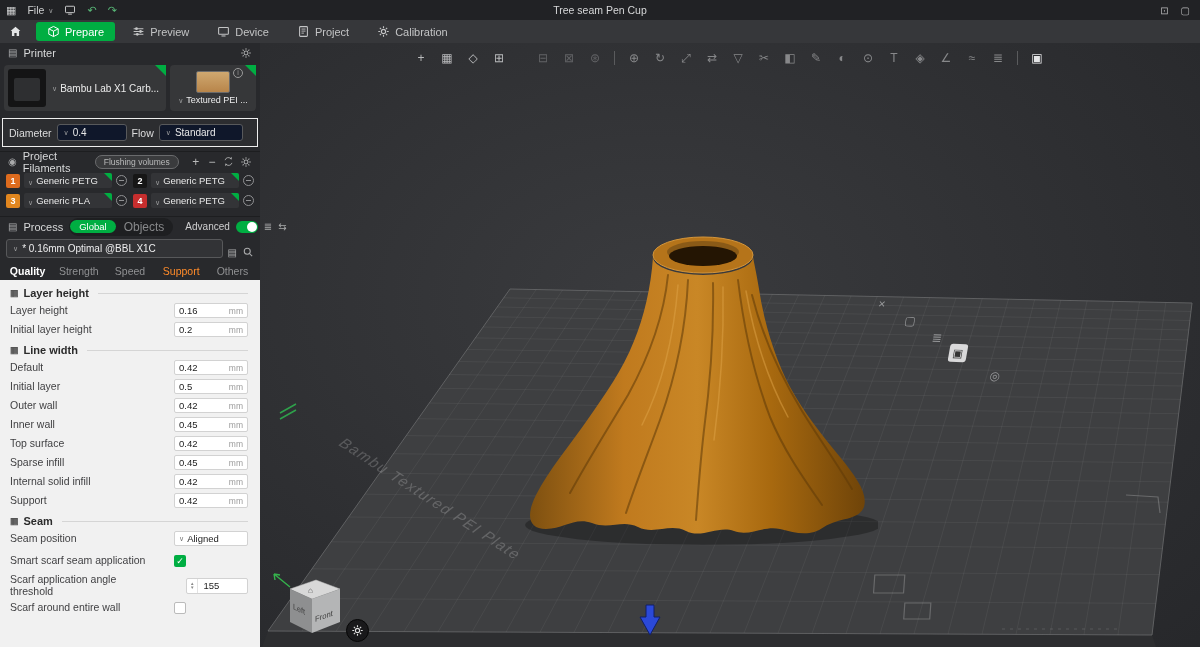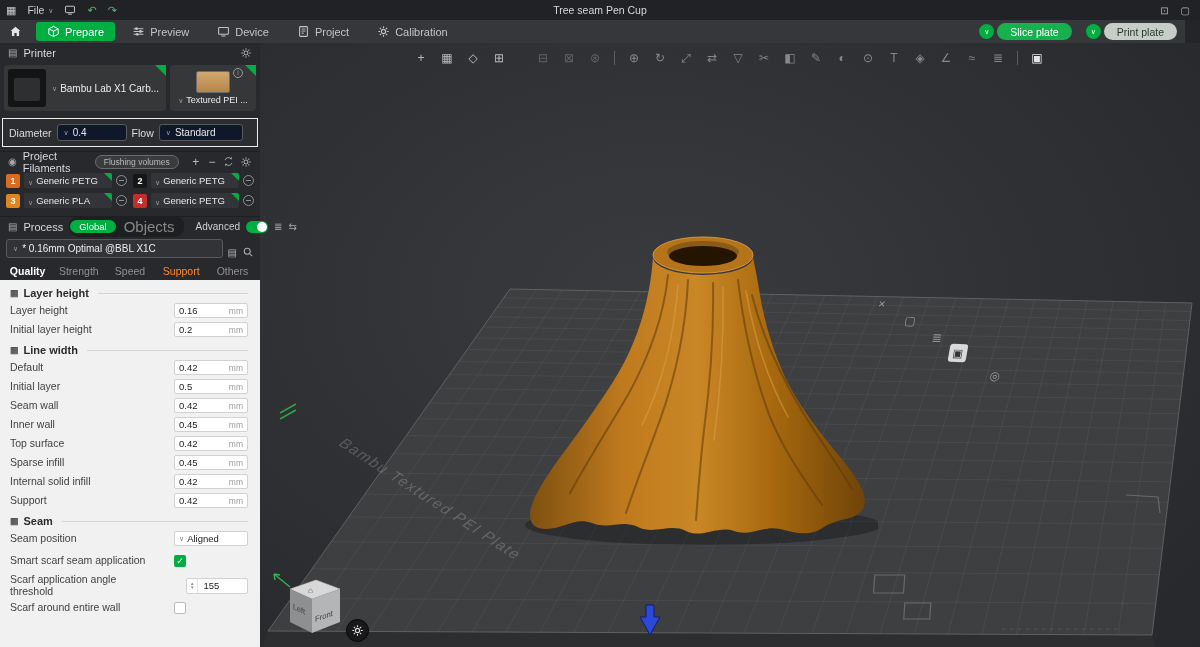--- a/index.html
+++ b/index.html
@@ -9,21 +9,21 @@
   .chev{font-style:normal;font-size:7px;color:#9a9b9c;line-height:1}
   
   .titlebar{position:absolute;top:0;left:0;right:0;height:20px;background:#212225;display:flex;align-items:center;z-index:40}
   .tb-left{display:flex;align-items:center;gap:11px;padding-left:6px;z-index:2}
   .menu-file{display:flex;align-items:center;gap:4px;color:#cfd0d1;font-size:10.5px}
   .tb-tool{color:#58b877;font-size:11px;line-height:1}
   .tb-tool.white{color:#c9cacb}
   .tb-title{position:absolute;left:0;right:0;text-align:center;font-size:10.5px;color:#d6d7d8;pointer-events:none}
   .tb-right{margin-left:auto;display:flex;gap:12px;padding-right:10px;z-index:2;color:#b4b5b6;font-size:10px}
   
-  .navbar{position:absolute;top:20px;left:0;right:15px;height:23px;background:#36373a;display:flex;align-items:center;z-index:35;color:#c3c4c5}
+  .navbar{position:absolute;top:20px;left:0;right:0;height:23px;background:#36373a;display:flex;align-items:center;z-index:35;color:#c3c4c5}
   .nav-home{width:30px;display:flex;justify-content:center;color:#e4e5e6}
   .nav-tab{display:flex;align-items:center;gap:5px;font-size:11px;padding:3px 11px;border-radius:3px;margin-left:6px;color:#c3c4c5}
   .nav-tab.active{background:#00AE42;color:#fff}
   .nav-right{margin-left:auto;display:flex;align-items:center;gap:3px;padding-right:8px}
   .btn-circle{width:15px;height:15px;border-radius:50%;background:#00AE42;color:#fff;font-size:7px;display:flex;align-items:center;justify-content:center}
   .pill{height:17px;display:flex;align-items:center;padding:0 13px;border-radius:9px;font-size:10.5px}
   .pill.slice{background:#16b14e;color:#fff}
   .pill.print{background:#c6cec7;color:#2c3a2e}
   .nav-gap{width:8px}
   
@@ -51,21 +51,21 @@
   .mini{color:#b9baba;font-size:12px;width:13px;text-align:center;line-height:1}
   .fil-grid{display:grid;grid-template-columns:1fr 1fr;gap:5px 6px;padding:2px 6px 8px;flex:none}
   .fil{display:flex;align-items:center;gap:4px}
   .fchip{width:14px;height:14px;border-radius:2px;color:#fff;font-size:9px;font-weight:bold;display:flex;align-items:center;justify-content:center;flex:none}
   .fname{position:relative;flex:1;background:#333437;border-radius:2px;font-size:9.5px;color:#e9e9e9;display:flex;align-items:flex-end;gap:3px;padding:2px 4px;overflow:hidden;white-space:nowrap}
   .fedit{width:11px;height:11px;border:1px solid #8f9092;border-radius:50%;position:relative;flex:none}
   .fedit:after{content:"";position:absolute;left:2px;right:2px;top:4px;height:1px;background:#8f9092}
   .proc-h{border-top:1px solid #1d1e20}
   .seg{display:flex;background:#1e1f21;border-radius:9px;padding:1px;align-items:center}
   .seg .on{background:#00AE42;color:#fff;border-radius:8px;padding:1px 9px;font-size:9.5px}
-  .seg .off{color:#87888a;padding:1px 8px;font-size:15px}
+  .seg .off{color:#87888a;padding:1px 8px;font-size:12px}
   .adv{font-size:10px;color:#cfcfd0}
   .toggle{width:22px;height:12px;border-radius:6px;background:#00AE42;position:relative;flex:none}
   .toggle:after{content:"";position:absolute;right:1px;top:1px;width:10px;height:10px;border-radius:50%;background:#fff}
   .preset-row{display:flex;align-items:flex-end;gap:5px;padding:3px 6px;flex:none}
   .preset{flex:1;display:flex;align-items:center;gap:4px;background:#323336;border:1px solid #57585a;border-radius:3px;padding:3px 6px;font-size:10px;color:#ededee;white-space:nowrap;overflow:hidden}
   .ptabs{display:flex;height:19px;align-items:center;background:#28292c;padding:0 2px;flex:none}
   .ptab{flex:1;text-align:center;font-size:10.5px;color:#909193}
   .ptab.active{color:#fff;font-weight:bold}
   .ptab.modified{color:#ff8b2a}
   .params{flex:1;background:#f1f1f1;padding:2px 12px 0 10px;overflow:hidden;color:#333}
@@ -203,27 +203,20 @@
         <use href="#i-doc"></use>
       </svg>
       <span>Project</span>
     </span>
   <span class="nav-tab">
       <svg class="ic">
         <use href="#i-gear"></use>
       </svg>
       <span>Calibration</span>
     </span>
-  <div class="nav-right">
-    <span class="btn-circle">∨</span>
-    <span class="pill slice">Slice plate</span>
-    <span class="nav-gap"></span>
-    <span class="btn-circle">∨</span>
-    <span class="pill print">Print plate</span>
-  </div>
 </div>
 
 <aside class="sidebar">
 
   <div class="sec-h">
     <span class="hic">▤</span>
     <span>Printer</span>
     <span class="sp"></span>
     <span class="hic">
         <svg class="ic" style="width:12px;height:12px">
@@ -377,21 +370,21 @@
             </span>
           </div>
           <div class="prow">
             <span class="plabel">Initial layer</span>
             <span class="pval">
               <span class="v">0.5</span>
               <span class="u">mm</span>
             </span>
           </div>
           <div class="prow">
-            <span class="plabel">Seam wall</span>
+            <span class="plabel">Outer wall</span>
             <span class="pval">
               <span class="v">0.42</span>
               <span class="u">mm</span>
             </span>
           </div>
           <div class="prow">
             <span class="plabel">Inner wall</span>
             <span class="pval">
               <span class="v">0.45</span>
               <span class="u">mm</span>

